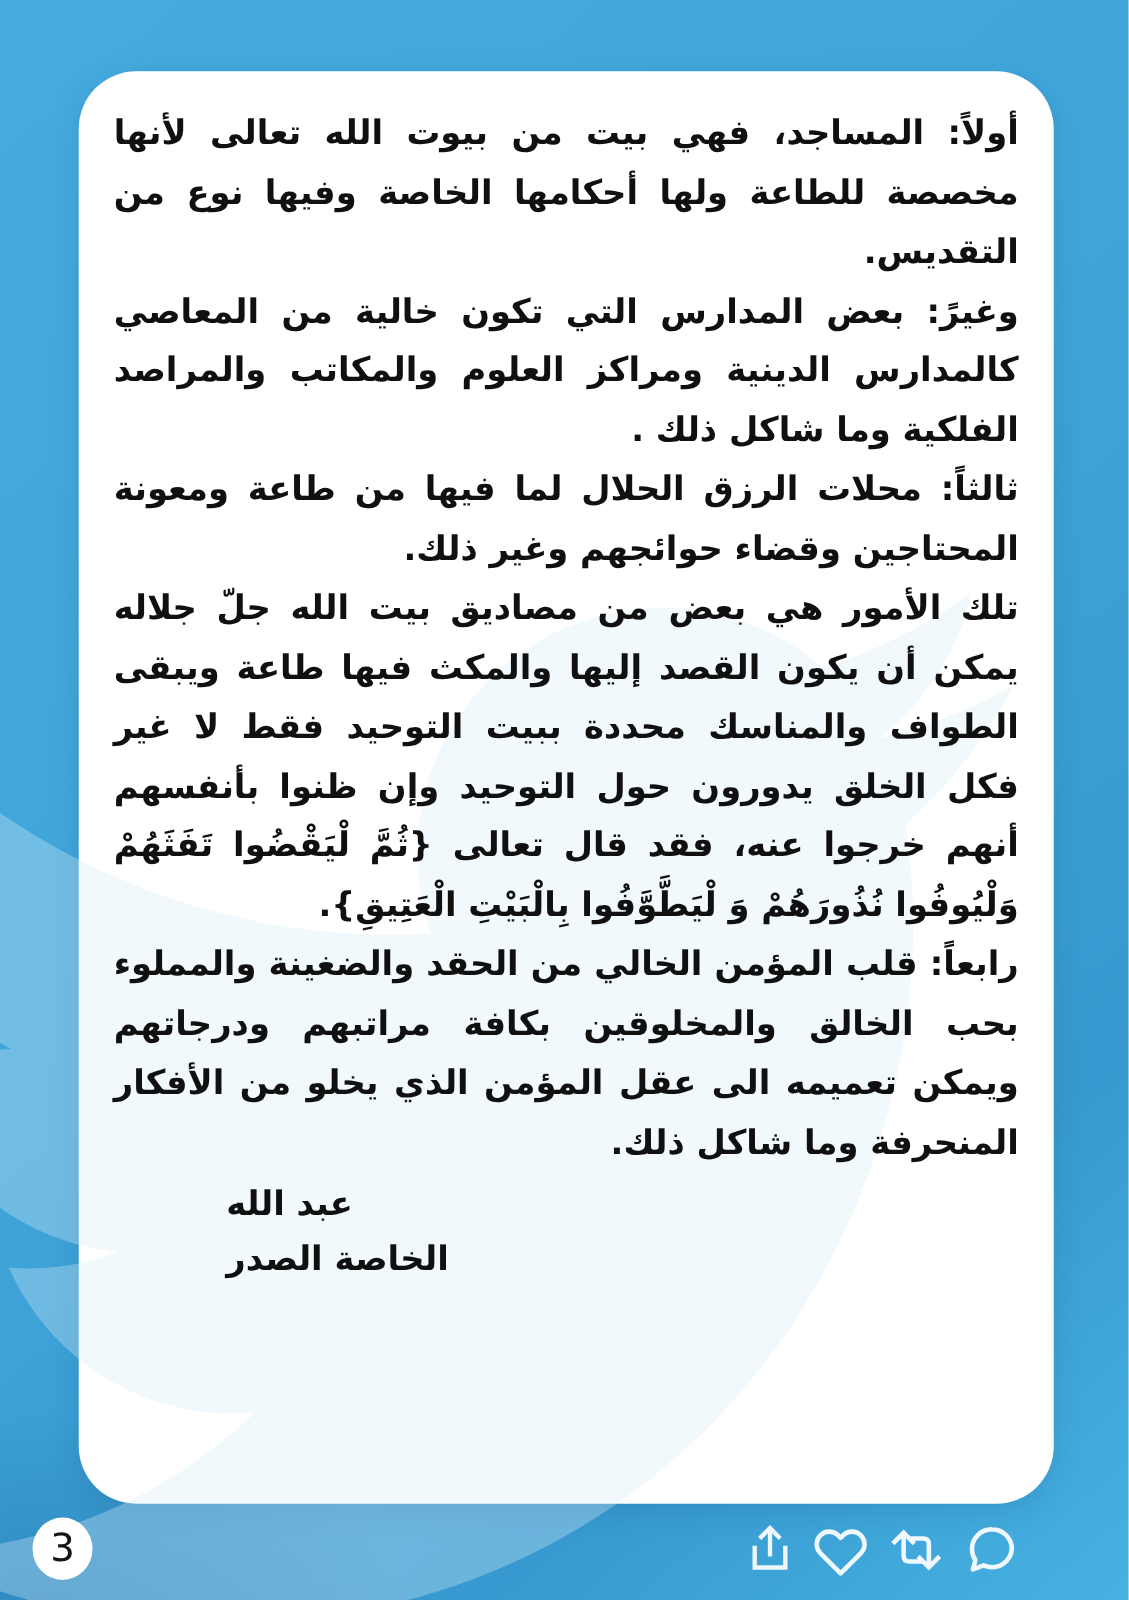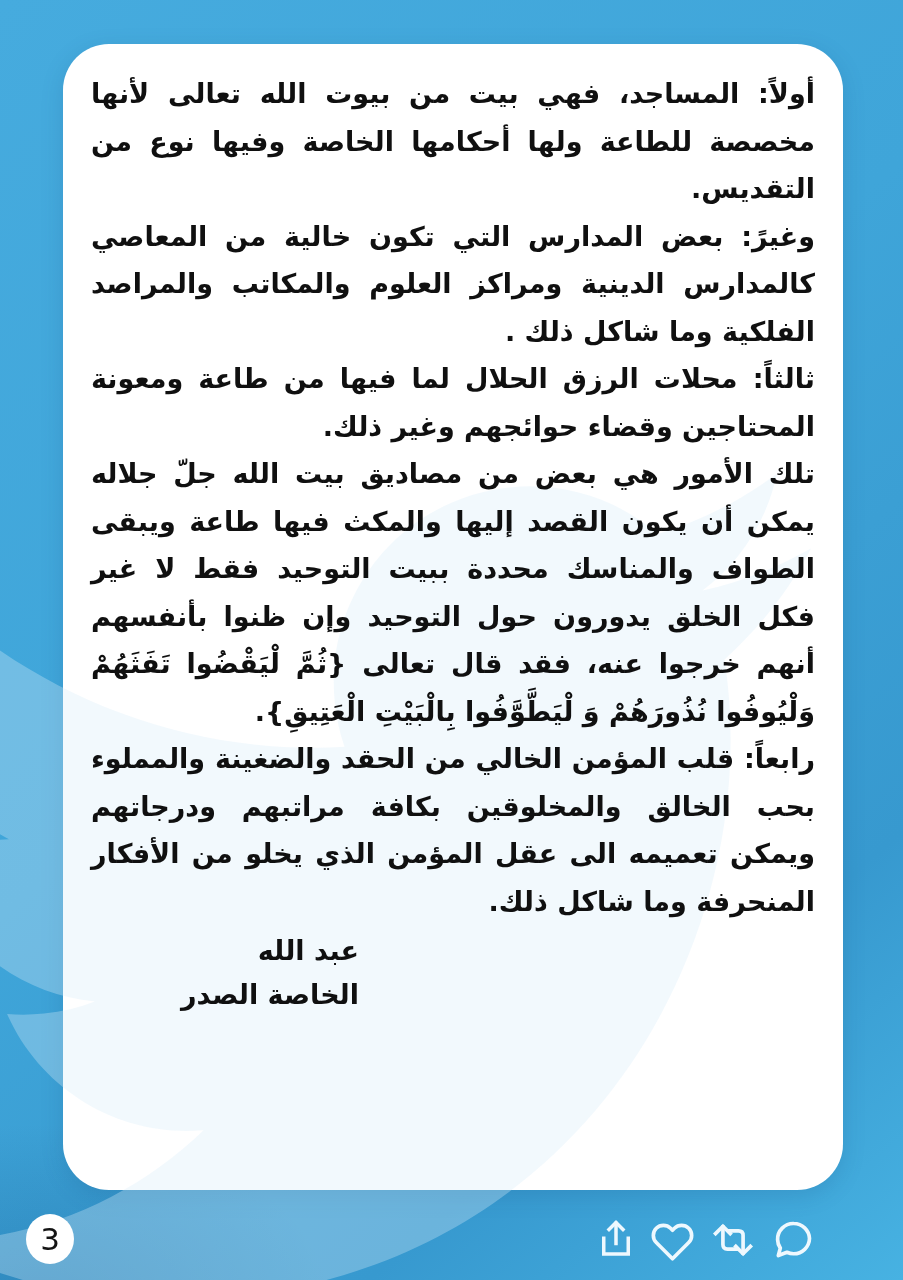--- a/index.html
+++ b/index.html
@@ -9,37 +9,37 @@
     background:
       radial-gradient(ellipse 420px 260px at 4% 102%, rgba(18,84,138,.30), rgba(18,84,138,0) 70%),
       linear-gradient(140deg, #46abde 0%, #3fa5d9 45%, #3799cf 78%, #47b2e2 100%);
     font-family:"DejaVu Sans", sans-serif;
   }
   .bird-watermark {
     position:absolute; left:-150px; top:390px; width:1010px; height:1010px;
     z-index:1; opacity:.32; transform:rotate(-6deg); pointer-events:none;
   }
   .card {
-    position:absolute; left:63px; top:44px; width:780px; height:1146px;
+    position:absolute; left:63px; top:57px; width:780px; height:1146px;
     background:#ffffff; border-radius:46px;
     box-shadow:0 6px 22px rgba(20,80,130,.18);
   }
   .card-content {
     position:relative; z-index:2; direction:rtl;
     padding:26px 28px 0 28px;
     color:#101010; font-weight:bold; font-size:27px; line-height:47.5px;
     text-align:justify;
   }
   .card-content p { margin:0; }
   .lead { font-weight:bold; }
   .signature {
     position:relative; z-index:2; direction:rtl;
     width:max-content; margin:4px auto 0 0; 
     margin-right:auto; margin-left:118px;
-    text-align:right; font-weight:bold; font-size:27px; line-height:44px; color:#101010;
+    text-align:left; font-weight:bold; font-size:27px; line-height:44px; color:#101010;
   }
   .page-badge {
     position:absolute; z-index:3; left:26px; top:1214px;
     width:48px; height:50px; border-radius:50%;
     background:#ffffff; color:#141414;
     display:flex; align-items:center; justify-content:center;
     font-size:31px; font-weight:normal;
   }
   .actions {
     position:absolute; z-index:3; right:88px; top:1218px;

